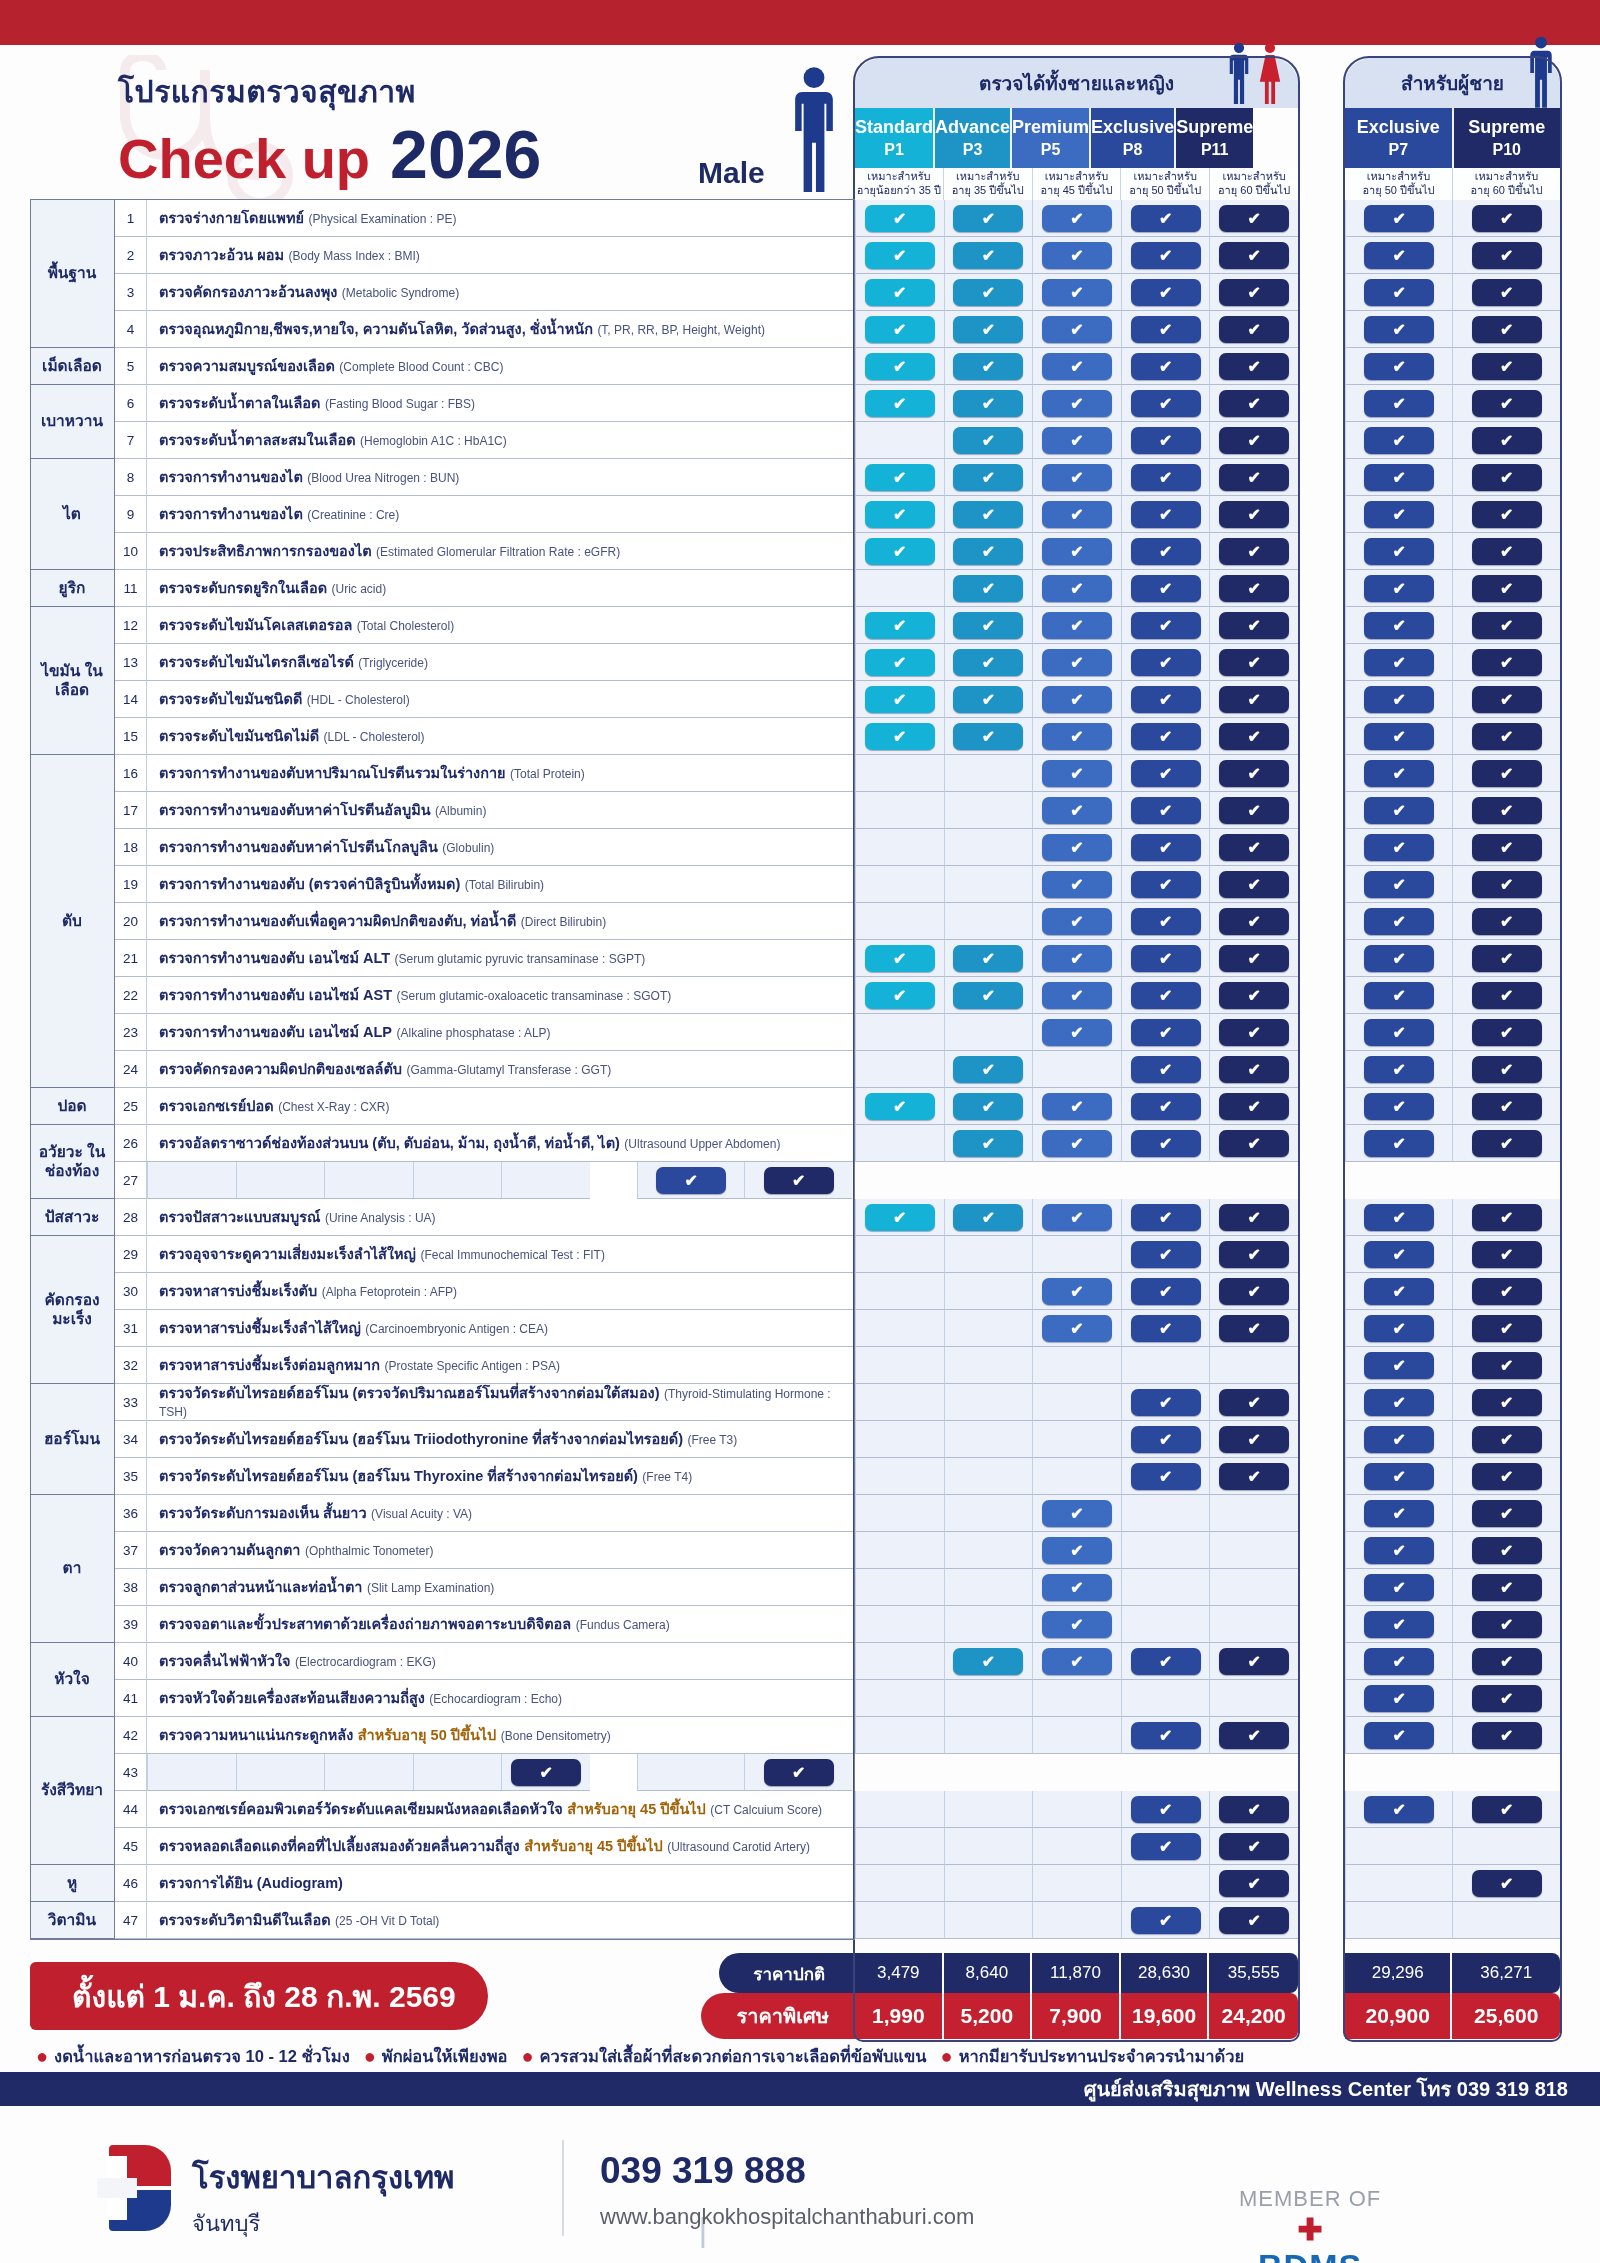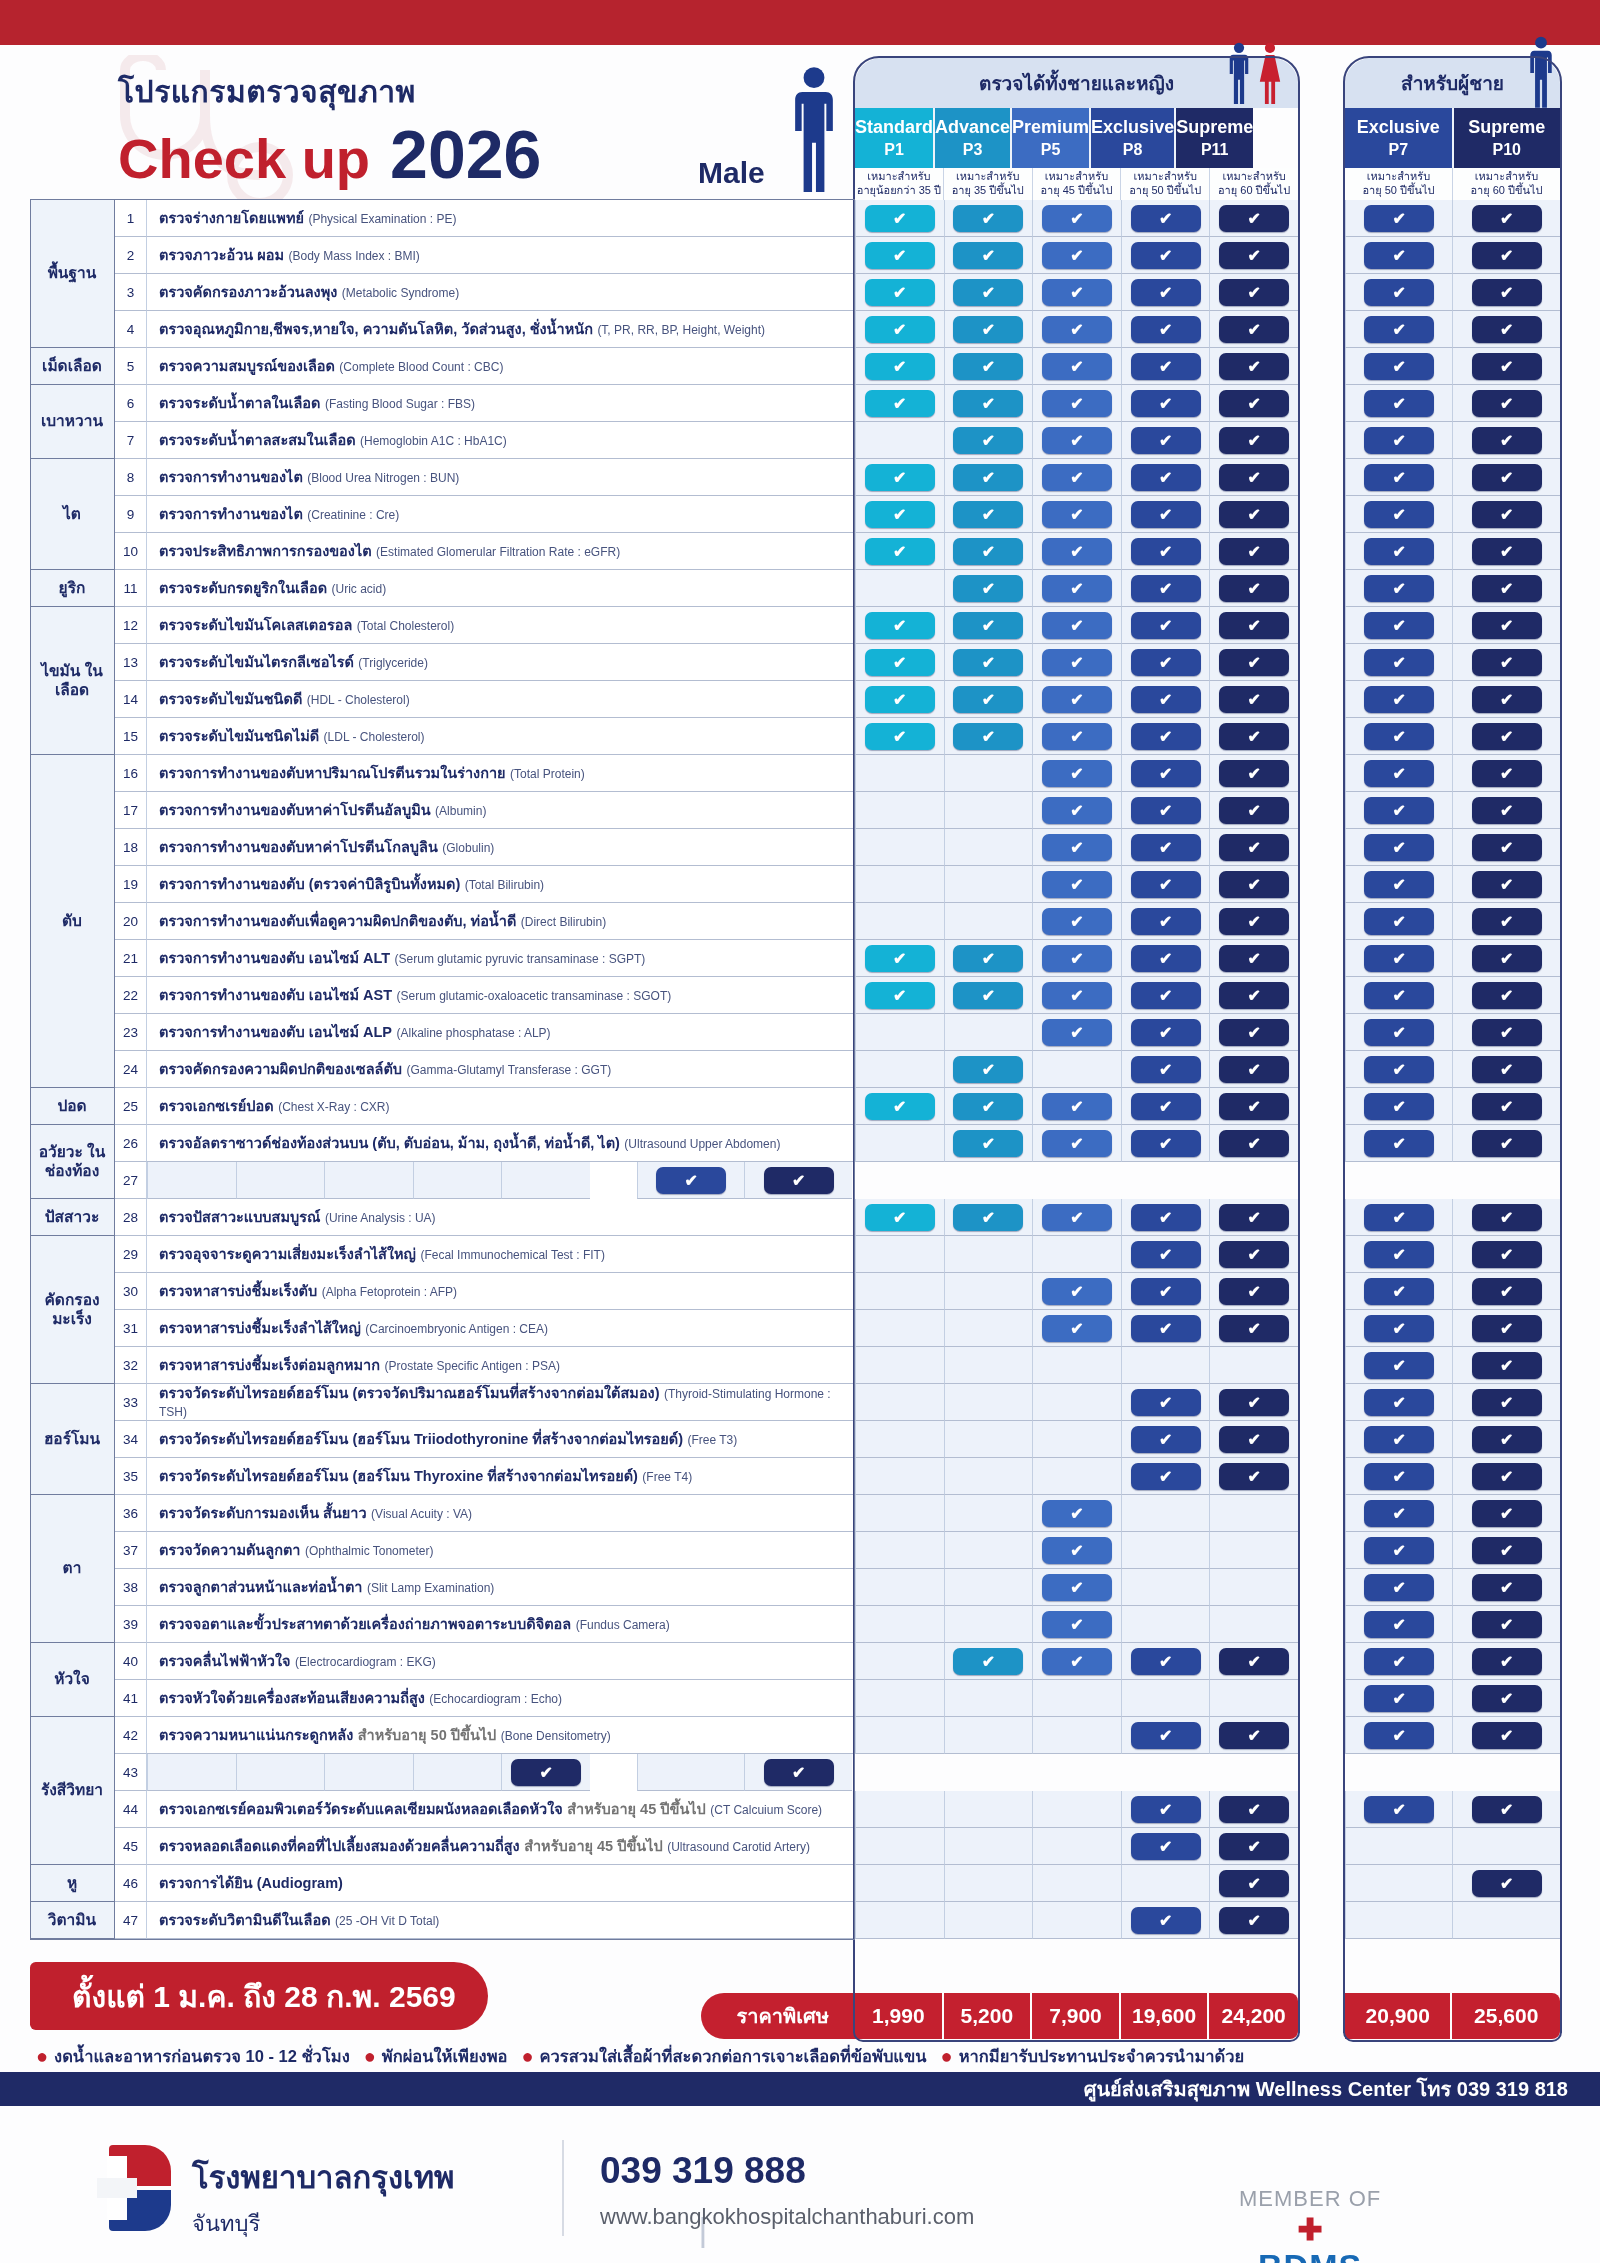--- a/index.html
+++ b/index.html
@@ -44,21 +44,21 @@
   .tablewrap { position:absolute; left:30px; top:200px; width:1530px; }
   .catcol { position:absolute; left:0; top:0; width:85px; }
   .catblk { width:85px; display:flex; align-items:center; justify-content:center; text-align:center; font-size:15.5px; font-weight:bold; color:#1e2a66; background:#eef3fa; border-bottom:1.5px solid #707c9e; border-right:1.5px solid #707c9e; line-height:1.2; padding:0 4px; }
   .rowszone { margin-left:85px; }
   .trow { display:flex; height:37px; }
   .cell { border-bottom:1px solid #b3bdd1; }
   .numc { width:32px; display:flex; align-items:center; justify-content:center; font-size:13.5px; color:#1e2a66; background:#fff; border-right:1px solid #c3cfe2; }
   .namec { width:708px; display:flex; flex-direction:column; justify-content:center; background:#fff; padding:2px 10px 2px 12px; line-height:1.12; }
   .nline { display:block; }
   .tn { font-size:14.5px; font-weight:bold; color:#1e2a66; }
-  .rd { font-size:14.5px; font-weight:bold; color:#737373; }
+  .rd { font-size:14.5px; font-weight:bold; color:#a16207; }
   .en { font-size:12px; font-weight:normal; color:#47537e; }
   .chk { display:flex; align-items:center; justify-content:center; background:#edf2fa; border-left:1px solid #c3cfe2; }
   .gap { width:47px; background:#ffffff; border:none; }
   .pill { width:70px; height:27px; border-radius:7px; display:flex; align-items:center; justify-content:center; color:#fff; font-size:16px; font-weight:bold; box-shadow:0 1px 1px rgba(20,30,80,.35); }
 
   .gapmask { position:absolute; left:1298px; top:196px; width:47px; height:1845px; background:#fdfdfe; z-index:4; }
   .gbox { position:absolute; border:2px solid #39447c; border-radius:26px 26px 10px 10px; pointer-events:none; z-index:5; }
   .gbox1 { left:853px; top:56px; width:447px; height:1986px; }
   .gbox2 { left:1343px; top:56px; width:219px; height:1986px; }
   .tbox { position:absolute; left:30px; top:199px; width:825px; height:1741px; border:1.5px solid #707c9e; pointer-events:none; z-index:5; }
@@ -1373,20 +1373,33 @@
           <div class="cell chk" style="width:107.5px"></div>
         </div>
       </div>
   </div>
 
   <div class="gapmask"></div>
   <div class="gbox gbox1"></div>
   <div class="gbox gbox2"></div>
   <div class="tbox"></div>
 
+  <div class="pricerow prow-n">
+    <div class="plzone">
+        <div class="plab-n">ราคาปกติ</div>
+      </div>
+  <div class="pcell pcell-n" style="width:88.6px">3,479</div>
+      <div class="pcell pcell-n" style="width:88.6px">8,640</div>
+      <div class="pcell pcell-n" style="width:88.6px">11,870</div>
+      <div class="pcell pcell-n" style="width:88.6px">28,630</div>
+      <div class="pcell pcell-n nlast" style="width:88.6px">35,555</div>
+      <div class="pgap"></div>
+      <div class="pcell pcell-n" style="width:107.5px">29,296</div>
+      <div class="pcell pcell-n nlast" style="width:107.5px">36,271</div>
+    </div>
   <div class="pricerow prow-s">
     <div class="plzone">
         <div class="plab-s">ราคาพิเศษ</div>
       </div>
   <div class="pcell pcell-s" style="width:88.6px">1,990</div>
       <div class="pcell pcell-s" style="width:88.6px">5,200</div>
       <div class="pcell pcell-s" style="width:88.6px">7,900</div>
       <div class="pcell pcell-s" style="width:88.6px">19,600</div>
       <div class="pcell pcell-s nlast" style="width:88.6px">24,200</div>
       <div class="pgap"></div>

